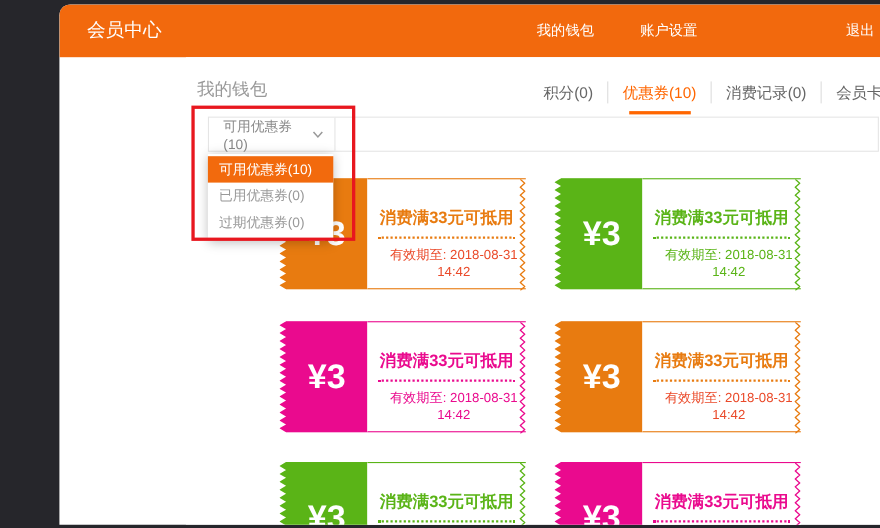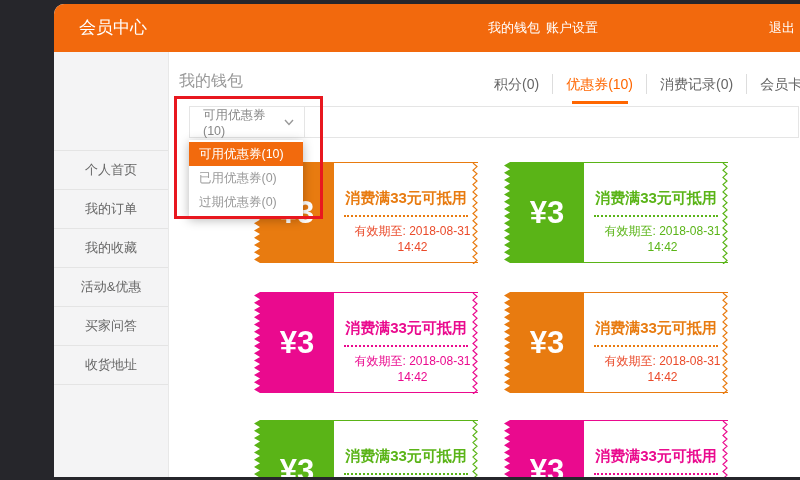--- a/index.html
+++ b/index.html
@@ -90,34 +90,24 @@
       <line x1="18" y1="2" x2="2" y2="18" stroke="#fff" stroke-width="1.8"></line>
     </svg>
   </div>
 </div>
 
 <div class="modal">
 
   <div class="m-header">
     <div class="m-title">会员中心</div>
     <div class="m-nav" style="left:434px;">我的钱包</div>
-    <div class="m-nav" style="left:492px;">账户设置</div>
+    <div class="m-nav" style="left:528px;">账户设置</div>
     <div class="m-nav" style="left:715px;">退出</div>
   </div>
 
-  <div class="sidebar">
-    <div class="side-list">
-      <div class="side-item">个人首页</div>
-      <div class="side-item">我的订单</div>
-      <div class="side-item">我的收藏</div>
-      <div class="side-item">活动&amp;优惠</div>
-      <div class="side-item">买家问答</div>
-      <div class="side-item">收货地址</div>
-    </div>
-  </div>
 
   <div class="content">
 
     <div class="wallet-title">我的钱包</div>
 
     <div class="tabs">
       <div class="tab">积分(0)</div>
       <div class="tab active">优惠券(10)</div>
       <div class="tab">消费记录(0)</div>
       <div class="tab">会员卡</div>

